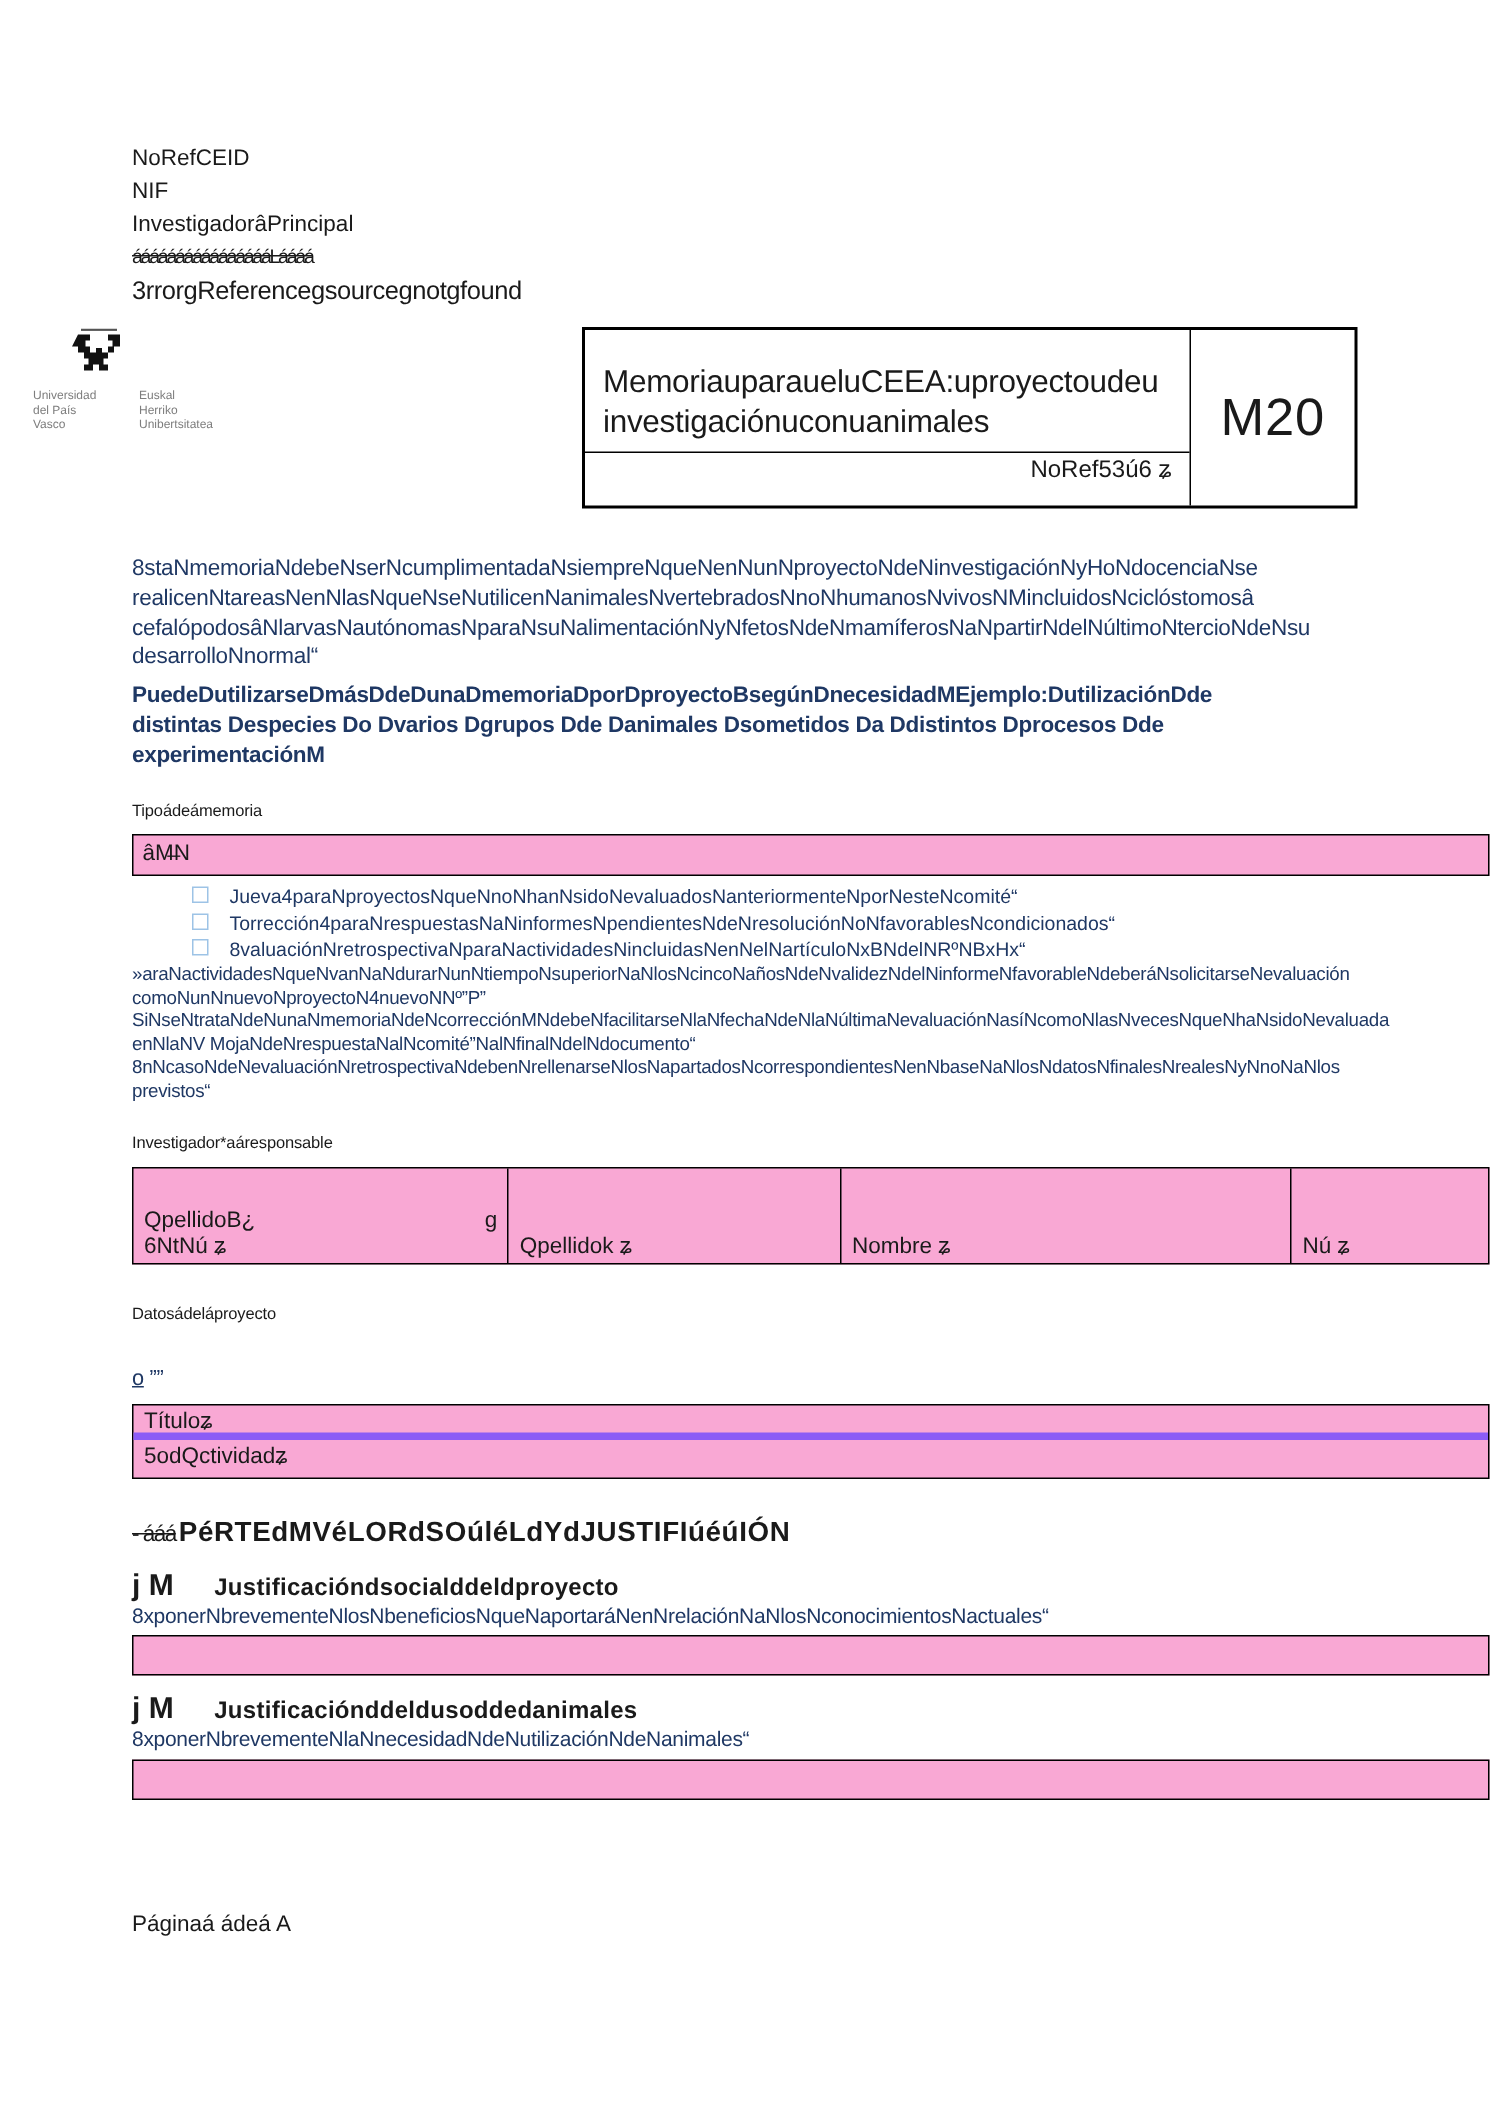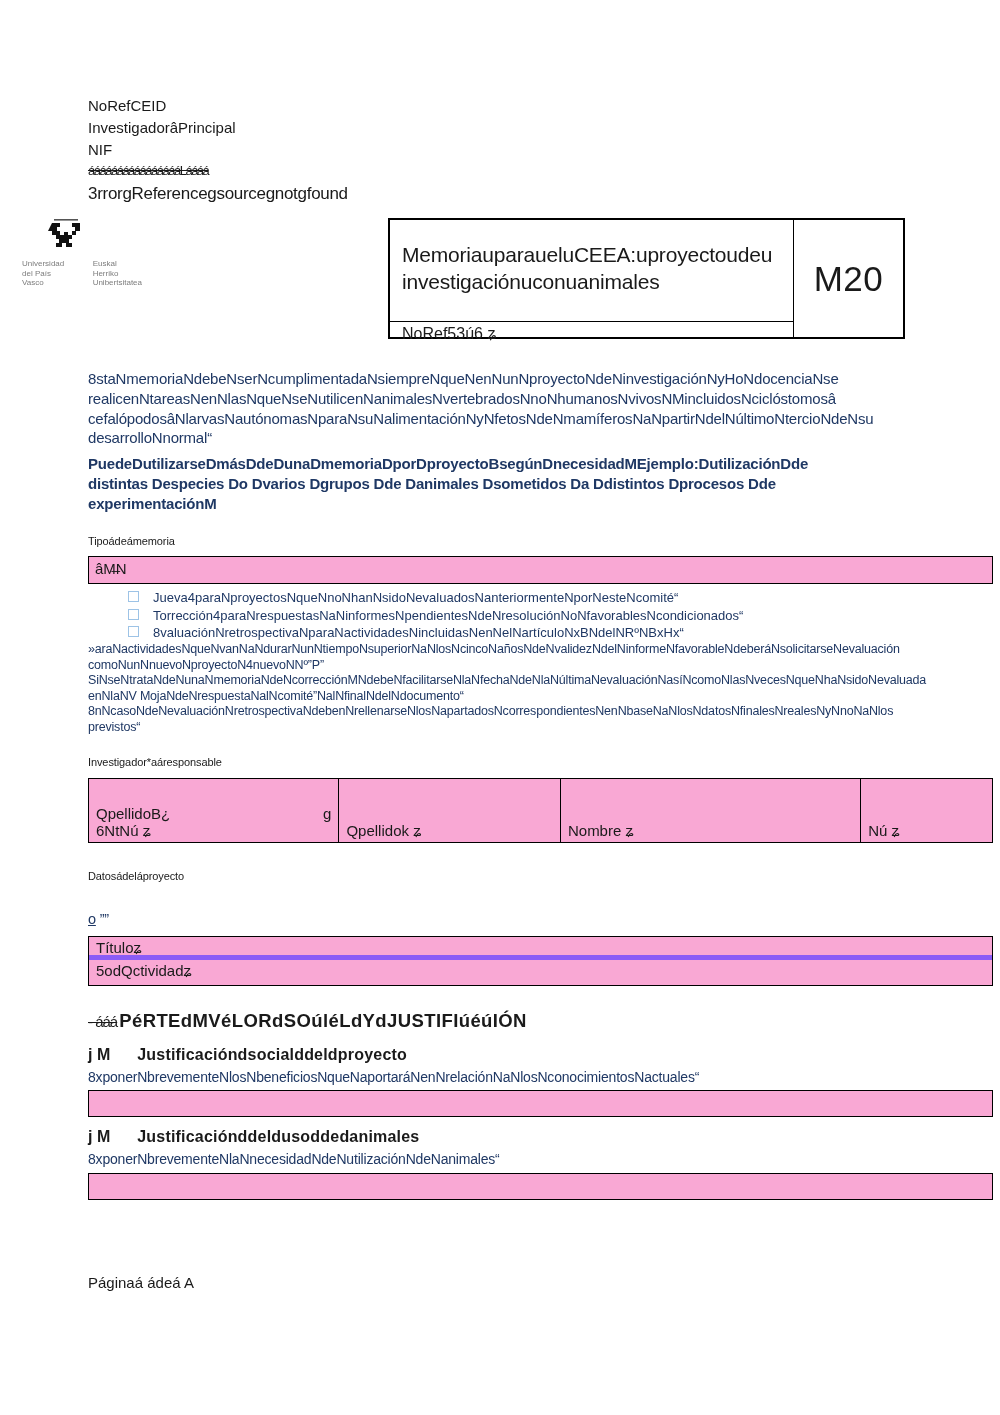--- a/index.html
+++ b/index.html
@@ -13,21 +13,21 @@
   
   .hdr-line{font-size:15px;line-height:22px;white-space:nowrap;}
   .hdr-strike{font-size:13px;line-height:20px;letter-spacing:-1.5px;text-decoration:line-through;white-space:nowrap;}
   .hdr-error{font-size:17px;line-height:26px;white-space:nowrap;letter-spacing:-0.3px;}
   
   .logo-txt{display:flex;gap:25px;margin-top:4px;font-size:8px;line-height:9.5px;color:#7d7d7d;}
   
   .tbox{left:388px;top:218px;width:517px;height:121px;border:2px solid #000;box-sizing:border-box;display:flex;}
   .tbox-left{width:403px;display:flex;flex-direction:column;box-sizing:border-box;}
   .tbox-title{flex:1;padding:10px 12px 0 12px;font-size:21px;line-height:27px;letter-spacing:-0.2px;margin-top:11px;}
-  .tbox-ref{height:16px;border-top:1.5px solid #000;padding:3px 12px;font-size:16px;box-sizing:border-box;}
+  .tbox-ref{height:36px;border-top:1.5px solid #000;padding:3px 12px;font-size:16px;box-sizing:border-box;text-align:right;}
   .tbox-right{flex:1;border-left:1.5px solid #000;display:flex;align-items:center;justify-content:center;font-size:35px;letter-spacing:0.5px;}
   
   .p1 .ln{font-size:15px;line-height:19.8px;white-space:nowrap;letter-spacing:-0.2px;}
   .p2 .ln{font-size:15px;line-height:19.8px;white-space:nowrap;font-weight:bold;letter-spacing:-0.2px;}
   
   .sec-h{font-size:11px;letter-spacing:-0.1px;}
   
   .fbox{border:1.5px solid #000;box-sizing:border-box;background:#f9a8d4;}
   .tipo-val{padding:3px 6px;font-size:15px;}
   .cb-row{font-size:13px;line-height:17.5px;white-space:nowrap;color:#1f3864;}
@@ -46,36 +46,36 @@
   .note-ln{font-size:14.5px;line-height:19px;white-space:nowrap;color:#1f3864;letter-spacing:-0.2px;}
   .proy{left:88px;top:936px;width:905px;}
   .proy .row{padding:2px 7px;font-size:15px;box-sizing:border-box;}
   .proy .row1{border-bottom:5px solid #8b5cf6;height:23px;}
   .proy .row2{height:25px;}
   
   .part{font-size:18.5px;font-weight:600;letter-spacing:0.4px;white-space:nowrap;}
   .part .pfx{font-weight:400;font-size:15px;text-decoration:line-through;letter-spacing:-1px;margin-right:2px;}
   
   .sub{white-space:nowrap;}
-  .sub .num{font-weight:bold;font-size:16px;margin-right:27px;}
+  .sub .num{font-weight:bold;font-size:20px;margin-right:27px;}
   .sub .ttl{font-weight:600;font-size:16px;letter-spacing:0.2px;}
   .hint{font-size:14px;color:#1f3864;white-space:nowrap;letter-spacing:-0.2px;}
   .ansbox{width:905px;height:27px;}
   .footer{font-size:15px;}
   .ulink{text-decoration:underline;}
 </style>
 </head>
 <body>
 
 <div class="page">
 
   <div class="abs" style="left:88px;top:95px;">
     <div class="hdr-line">NoRefCEID</div>
+    <div class="hdr-line">NIF</div>
     <div class="hdr-line">InvestigadorâPrincipal</div>
-    <div class="hdr-line">NIF</div>
     <div class="hdr-strike">ááááááááááááááááLáááá</div>
     <div class="hdr-error">3rrorgReferencegsourcegnotgfound</div>
   </div>
 
   <div class="abs" style="left:22px;top:219px;width:120px;">
     <svg width="40" height="36" viewBox="0 0 40 36" style="margin-left:24px;display:block;">
       <rect x="8" y="0" width="24" height="1.6" fill="#555"></rect>
       <path fill="#111" d="M6 4 h8 v4 h-3 v4 h3 v4 h4 v-3 h4 v3 h4 v-4 h3 v-4 h-3 v-4 h8 v8 h-4 v4 h-4 v4 h-3 v4 h3 v4 h-6 v-4 h-4 v4 h-6 v-4 h3 v-4 h-3 v-4 h-4 v-4 h-4 z"></path>
     </svg>
     <div class="logo-txt">

